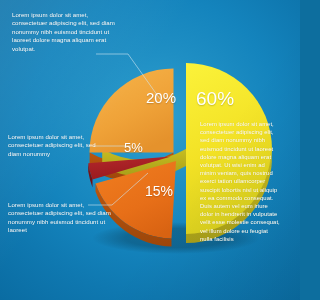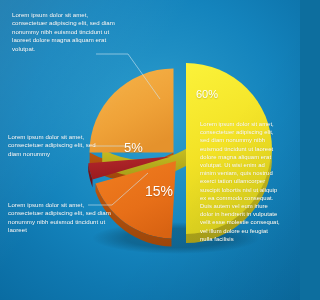--- a/index.html
+++ b/index.html
@@ -30,21 +30,21 @@
   #text-right{
     left:200px;top:120px;width:82px;
     color:#ffffff;font-size:5.9px;line-height:8.2px;
     text-shadow:0 0.4px 0.7px rgba(120,100,0,0.25);
   }
   .pct{
     position:absolute;color:#ffffff;font-weight:400;
     text-shadow:0 0.6px 1.4px rgba(0,0,0,0.20);
   }
   #pct-20{left:146px;top:89px;font-size:15px;}
-  #pct-60{left:196px;top:88px;font-size:11px;}
+  #pct-60{left:196px;top:88px;font-size:19px;}
   #pct-5 {left:124px;top:140px;font-size:13px;}
   #pct-15{left:145px;top:159px;font-size:14px;margin-top:24px;}
 </style>
 </head>
 <body>
 
 <div id="canvas">
 
   <svg class="pie" viewBox="0 0 300 300">
     <defs>
@@ -148,17 +148,18 @@
   <div class="sheen"></div>
 
   <div class="txt" id="text-top">Lorem ipsum dolor sit amet, consectetuer adipiscing elit, sed diam nonummy nibh euismod tincidunt ut laoreet dolore magna aliquam erat volutpat.</div>
 
   <div class="txt" id="text-mid">Lorem ipsum dolor sit amet, consectetuer adipiscing elit, sed diam nonummy</div>
 
   <div class="txt" id="text-bottom">Lorem ipsum dolor sit amet, consectetuer adipiscing elit, sed diam nonummy nibh euismod tincidunt ut laoreet</div>
 
   <div class="txt" id="text-right">Lorem ipsum dolor sit amet, consectetuer adipiscing elit, sed diam nonummy nibh euismod tincidunt ut laoreet dolore magna aliquam erat volutpat. Ut wisi enim ad minim veniam, quis nostrud exerci tation ullamcorper suscipit lobortis nisl ut aliquip ex ea commodo consequat. Duis autem vel eum iriure dolor in hendrerit in vulputate velit esse molestie consequat, vel illum dolore eu feugiat nulla facilisis</div>
 
+  <div class="pct" id="pct-20">20%</div>
   <div class="pct" id="pct-60">60%</div>
   <div class="pct" id="pct-5">5%</div>
   <div class="pct" id="pct-15">15%</div>
 
 </div>
 
 </body></html>

